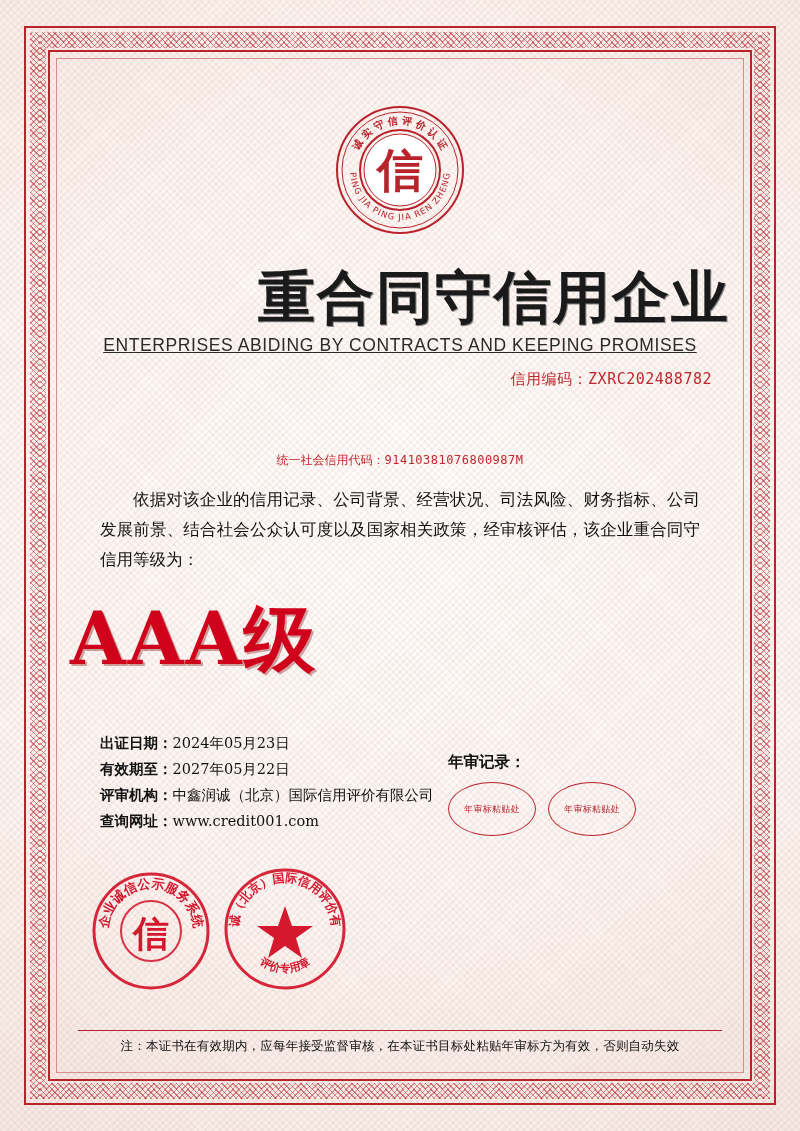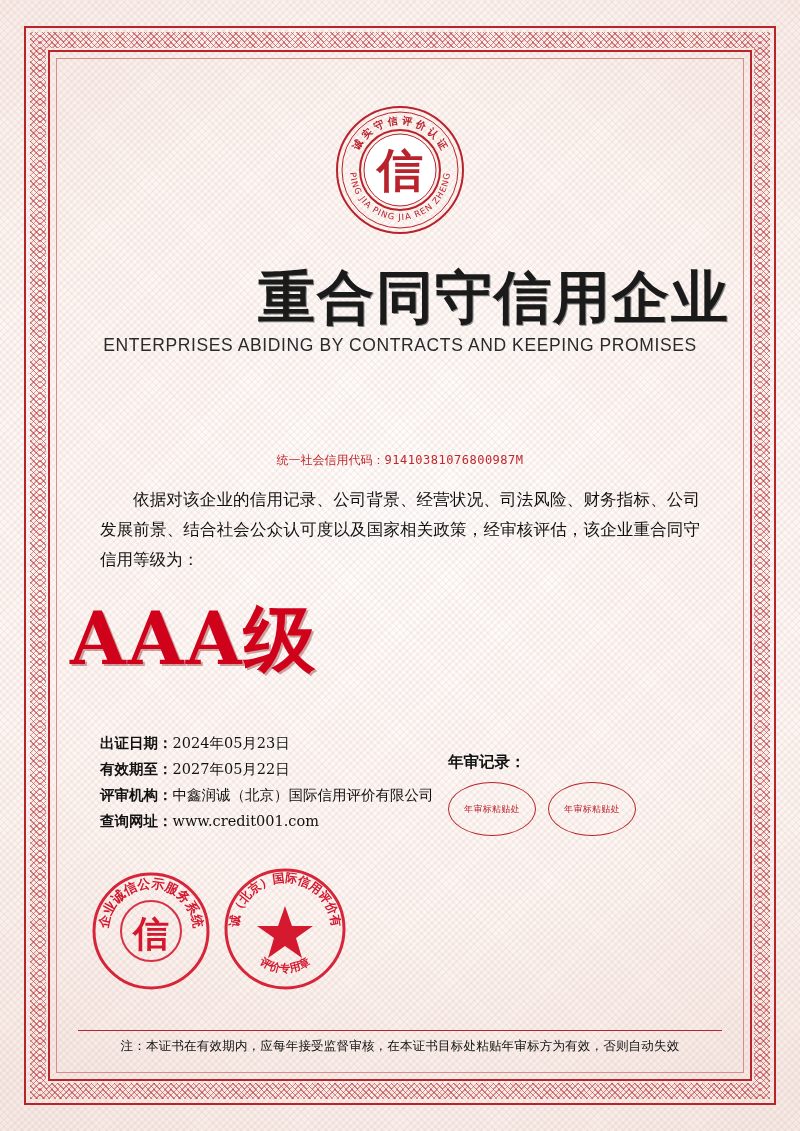--- a/index.html
+++ b/index.html
@@ -72,20 +72,21 @@
     color:#1a1a1a;
     text-shadow:1px 1px 0 #888;
   }
   .title-en{
     position:absolute;top:265px;left:0;right:0;
     text-align:center;
     font-family:"Liberation Sans", sans-serif;
     font-size:17.5px;
     letter-spacing:.6px;
     color:#2a2a2a;
+    text-decoration:underline;
   }
   .credit-no{
     position:absolute;top:300px;left:0;right:0;
     text-align:right;
     padding-right:18px;
     font-family:"DejaVu Sans", sans-serif;
     font-size:15px;
     color:#c0272d;
     letter-spacing:.5px;
   }
@@ -214,20 +215,23 @@
         <text font-family="DejaVu Sans, sans-serif" font-size="8.5" fill="#b8232c" letter-spacing="1">
           <textPath href="#arcBot" startOffset="50%" text-anchor="middle">PING JIA PING JIA REN ZHENG</textPath>
         </text>
         <text x="66" y="82" text-anchor="middle" font-family="DejaVu Serif, serif" font-size="46" font-weight="bold" fill="#b8232c">信</text>
       </svg>
     </div>
 
     <div class="title-cn">重合同守信用企业</div>
     <div class="title-en">ENTERPRISES ABIDING BY CONTRACTS AND KEEPING PROMISES</div>
 
+    <div class="credit-no">
+      <span>信用编码：</span><span class="val">ZXRC202488782</span>
+    </div>
 
 
     <div class="uscc">
       <span>统一社会信用代码：</span><span class="code">91410381076800987M</span>
     </div>
 
     <div class="body-text">依据对该企业的信用记录、公司背景、经营状况、司法风险、财务指标、公司发展前景、结合社会公众认可度以及国家相关政策，经审核评估，该企业重合同守信用等级为：</div>
 
     <div class="grade">AAA级</div>
 

